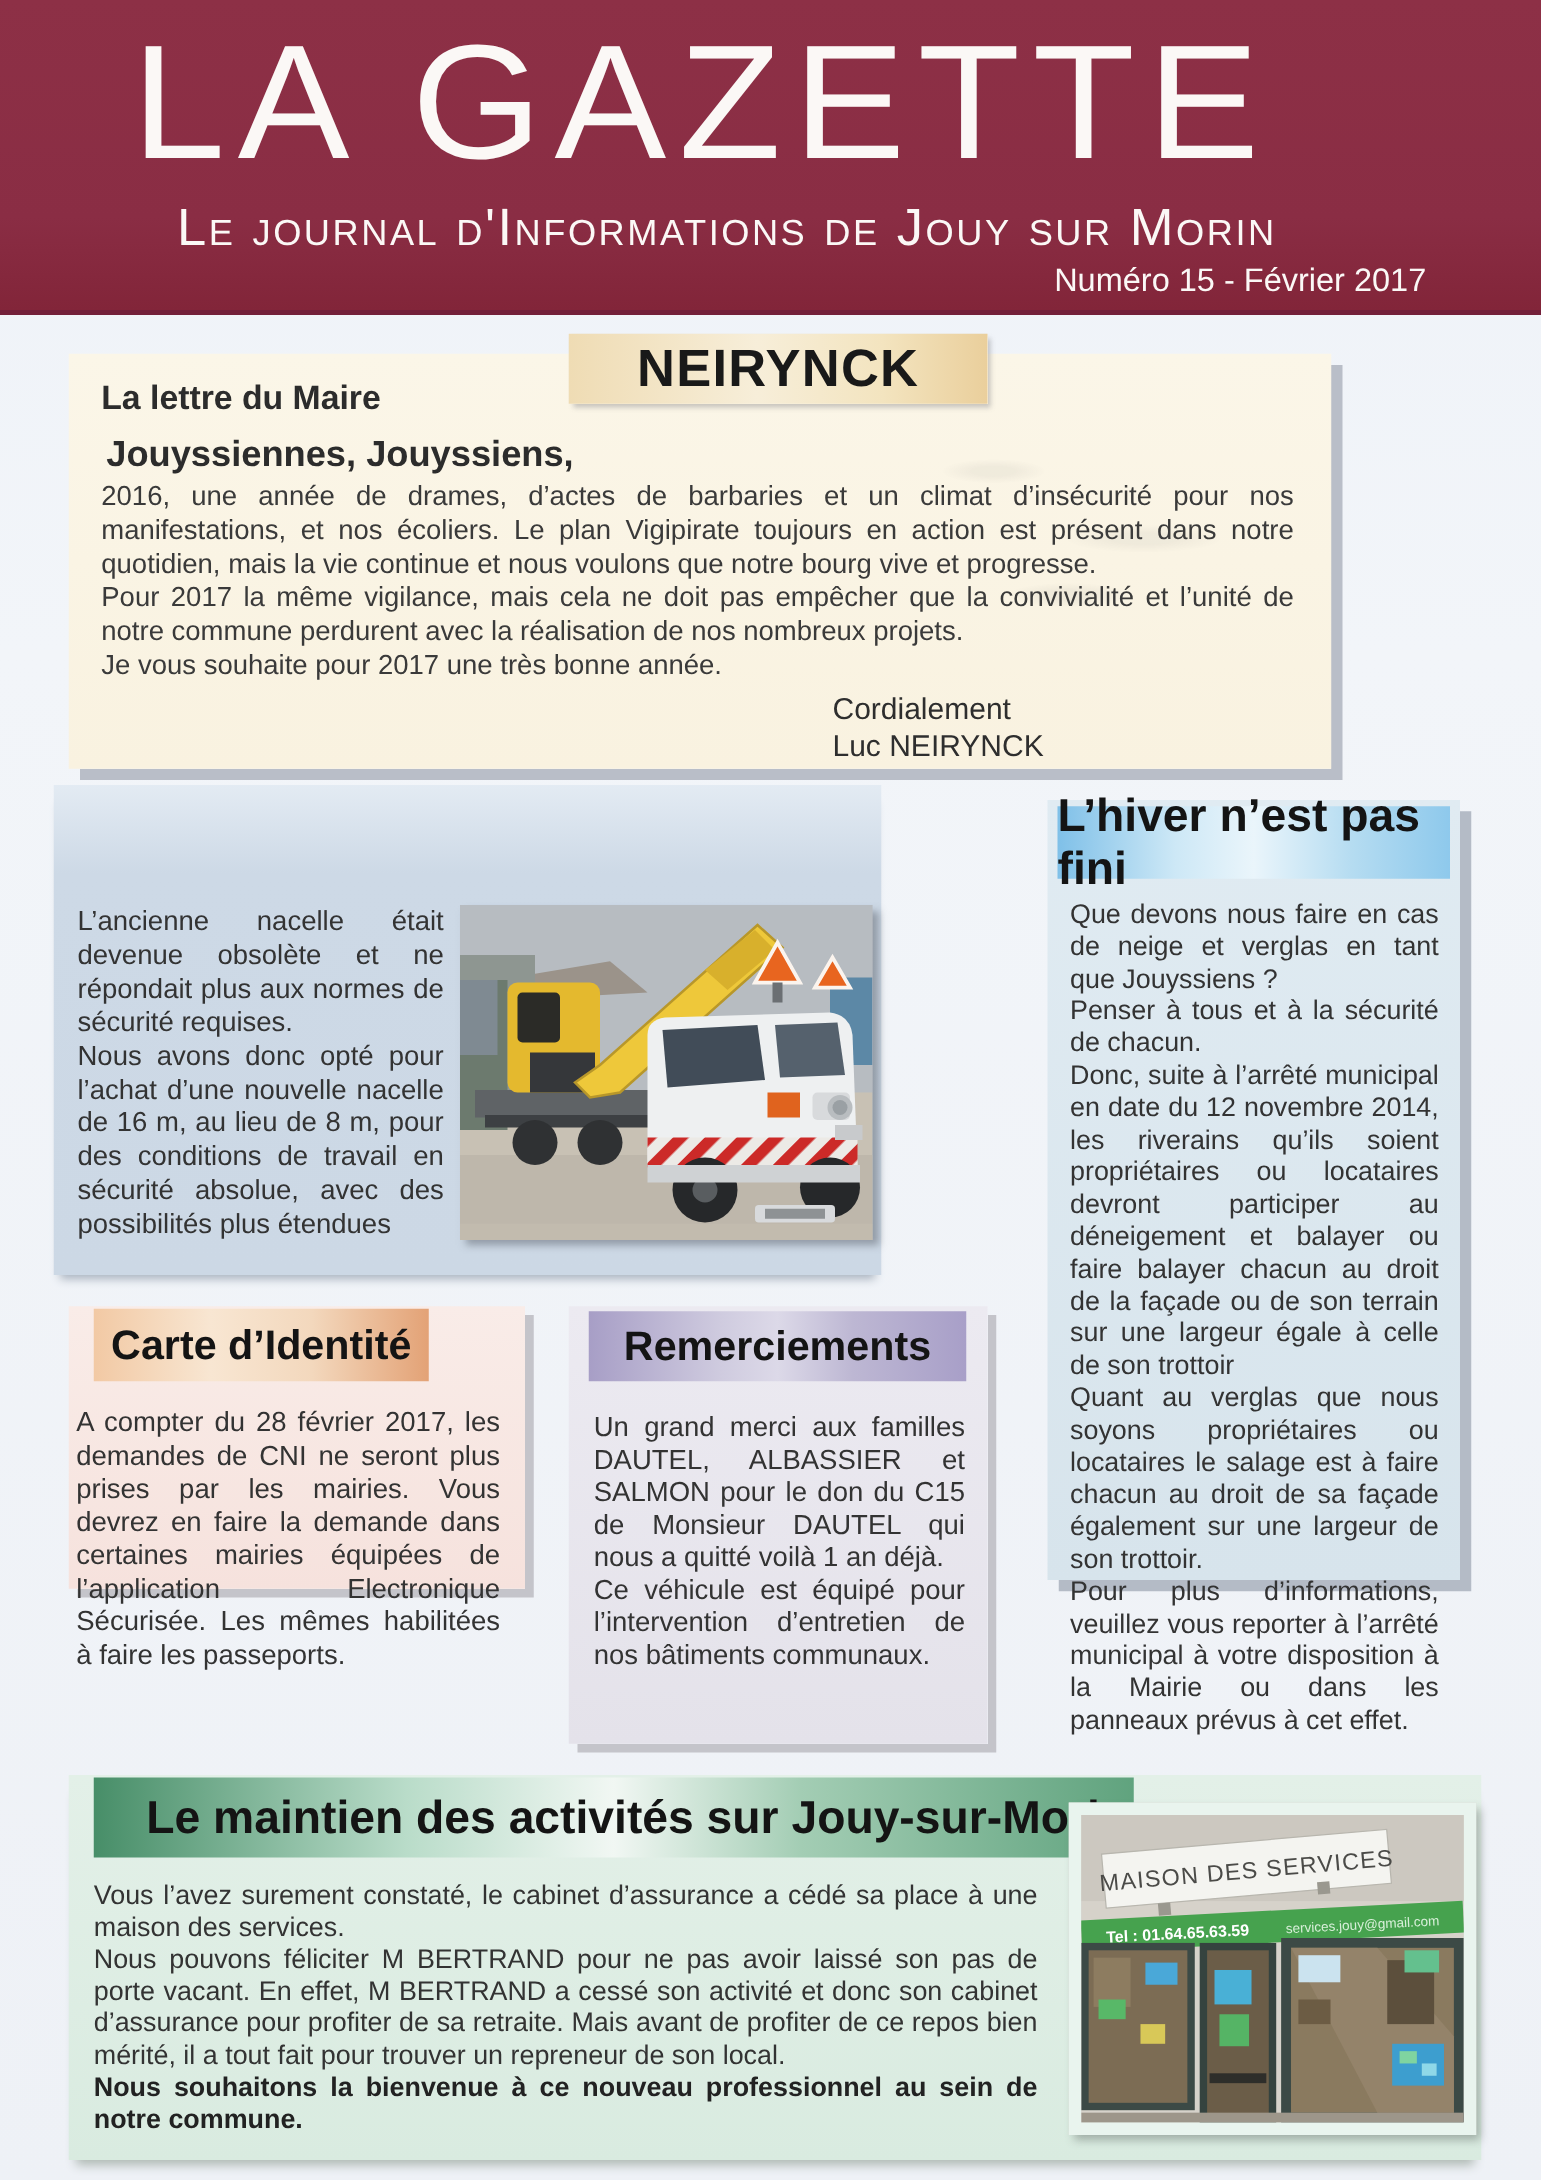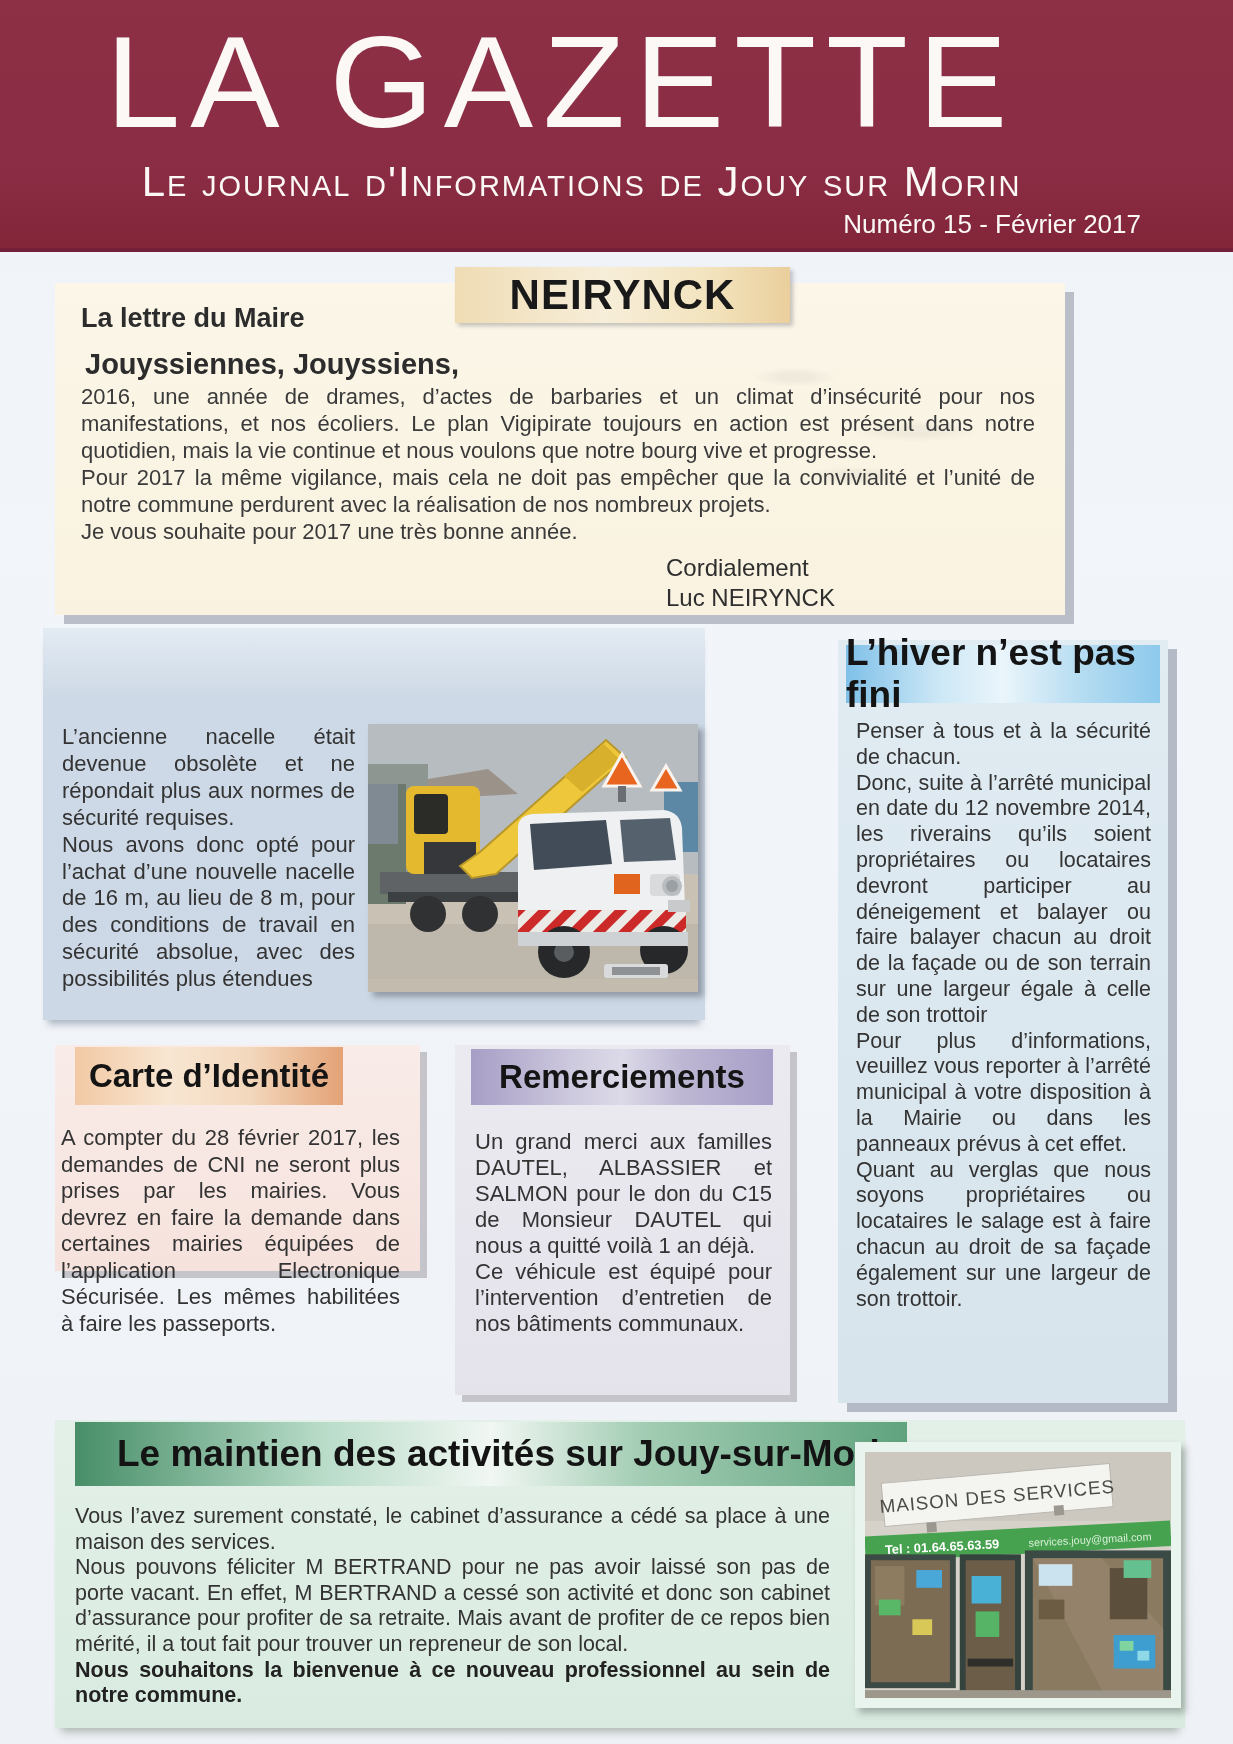--- a/index.html
+++ b/index.html
@@ -46,21 +46,21 @@
            background:linear-gradient(180deg,#e3ebf3 0%,#cdd9e6 18%,#ccd8e5 100%);
            box-shadow:0 9px 7px -5px #aab4c0;}
   .nacelle-bar{margin:14px 6px 0;height:62px;font-size:39px;padding-left:56px;
            background:linear-gradient(90deg,#4d86c0 0%,#a9c6e1 38%,#eff4f9 50%,#a9c6e1 62%,#6196cb 100%);}
   .nacelle-text{position:absolute;top:96px;left:19px;width:293px;}
   .nacelle-text p{margin:0;font-size:22px;line-height:26.9px;text-align:justify;color:#333;}
   .photo-truck{position:absolute;top:96px;left:325px;width:330px;height:268px;
            box-shadow:5px 5px 6px rgba(90,95,105,.5);background:#b9bdc1;}
 
   
-  .hiver{position:absolute;top:640px;left:838px;width:330px;height:763px;
+  .hiver{position:absolute;top:640px;left:838px;width:330px;height:624px;
          background:linear-gradient(180deg,#e0ebf2 0%,#d7e4ec 100%);
          box-shadow:9px 9px 0 #b4bbc6;}
   .hiver-bar{margin:5px 8px 0;height:58px;font-size:37px;justify-content:center;
          background:linear-gradient(90deg,#7fc0e8 0%,#cde8f6 30%,#eaf5fb 50%,#b5dcf1 75%,#8ec9ec 100%);}
   .hiver-body{padding:16px 17px 0 18px;}
   .hiver-body p{margin:0;font-size:21.5px;line-height:25.8px;text-align:justify;color:#333;}
 
   
   .carte{position:absolute;top:1045px;left:55px;width:365px;height:226px;
          background:linear-gradient(180deg,#f9ece8 0%,#f6e2dd 100%);
@@ -176,24 +176,25 @@
         <rect x="236" y="240" width="64" height="14" rx="3" fill="#d8dadc"></rect>
         <rect x="244" y="243" width="48" height="8" fill="#8e9294"></rect>
         <rect x="0" y="255" width="330" height="13" fill="#c2bbae"></rect>
       </svg>
     </div>
   </section>
 
   <section class="hiver">
     <div class="bar hiver-bar">L’hiver n’est pas fini</div>
     <div class="hiver-body">
+      <p>Que devons nous faire en cas de neige et verglas en tant que Jouyssiens ?</p>
       <p>Penser à tous et à la sécurité de chacun.</p>
       <p>Donc, suite à l’arrêté municipal en date du 12 novembre 2014, les riverains qu’ils soient propriétaires ou locataires devront participer au déneigement et balayer ou faire balayer chacun au droit de la façade ou de son terrain sur une largeur égale à celle de son trottoir</p>
+      <p>Quant au verglas que nous soyons propriétaires ou locataires le salage est à faire chacun au droit de sa façade également sur une largeur de son trottoir.</p>
       <p>Pour plus d’informations, veuillez vous reporter à l’arrêté municipal à votre disposition à la Mairie ou dans les panneaux prévus à cet effet.</p>
-      <p>Quant au verglas que nous soyons propriétaires ou locataires le salage est à faire chacun au droit de sa façade également sur une largeur de son trottoir.</p>
     </div>
   </section>
 
   <section class="carte">
     <div class="bar carte-bar">Carte d’Identité</div>
     <div class="carte-body">
       <p>A compter du 28 février 2017, les demandes de CNI ne seront plus prises par les mairies. Vous devrez en faire la demande dans certaines mairies équipées de l’application Electronique Sécurisée. Les mêmes habilitées à faire les passeports.</p>
     </div>
   </section>
 

